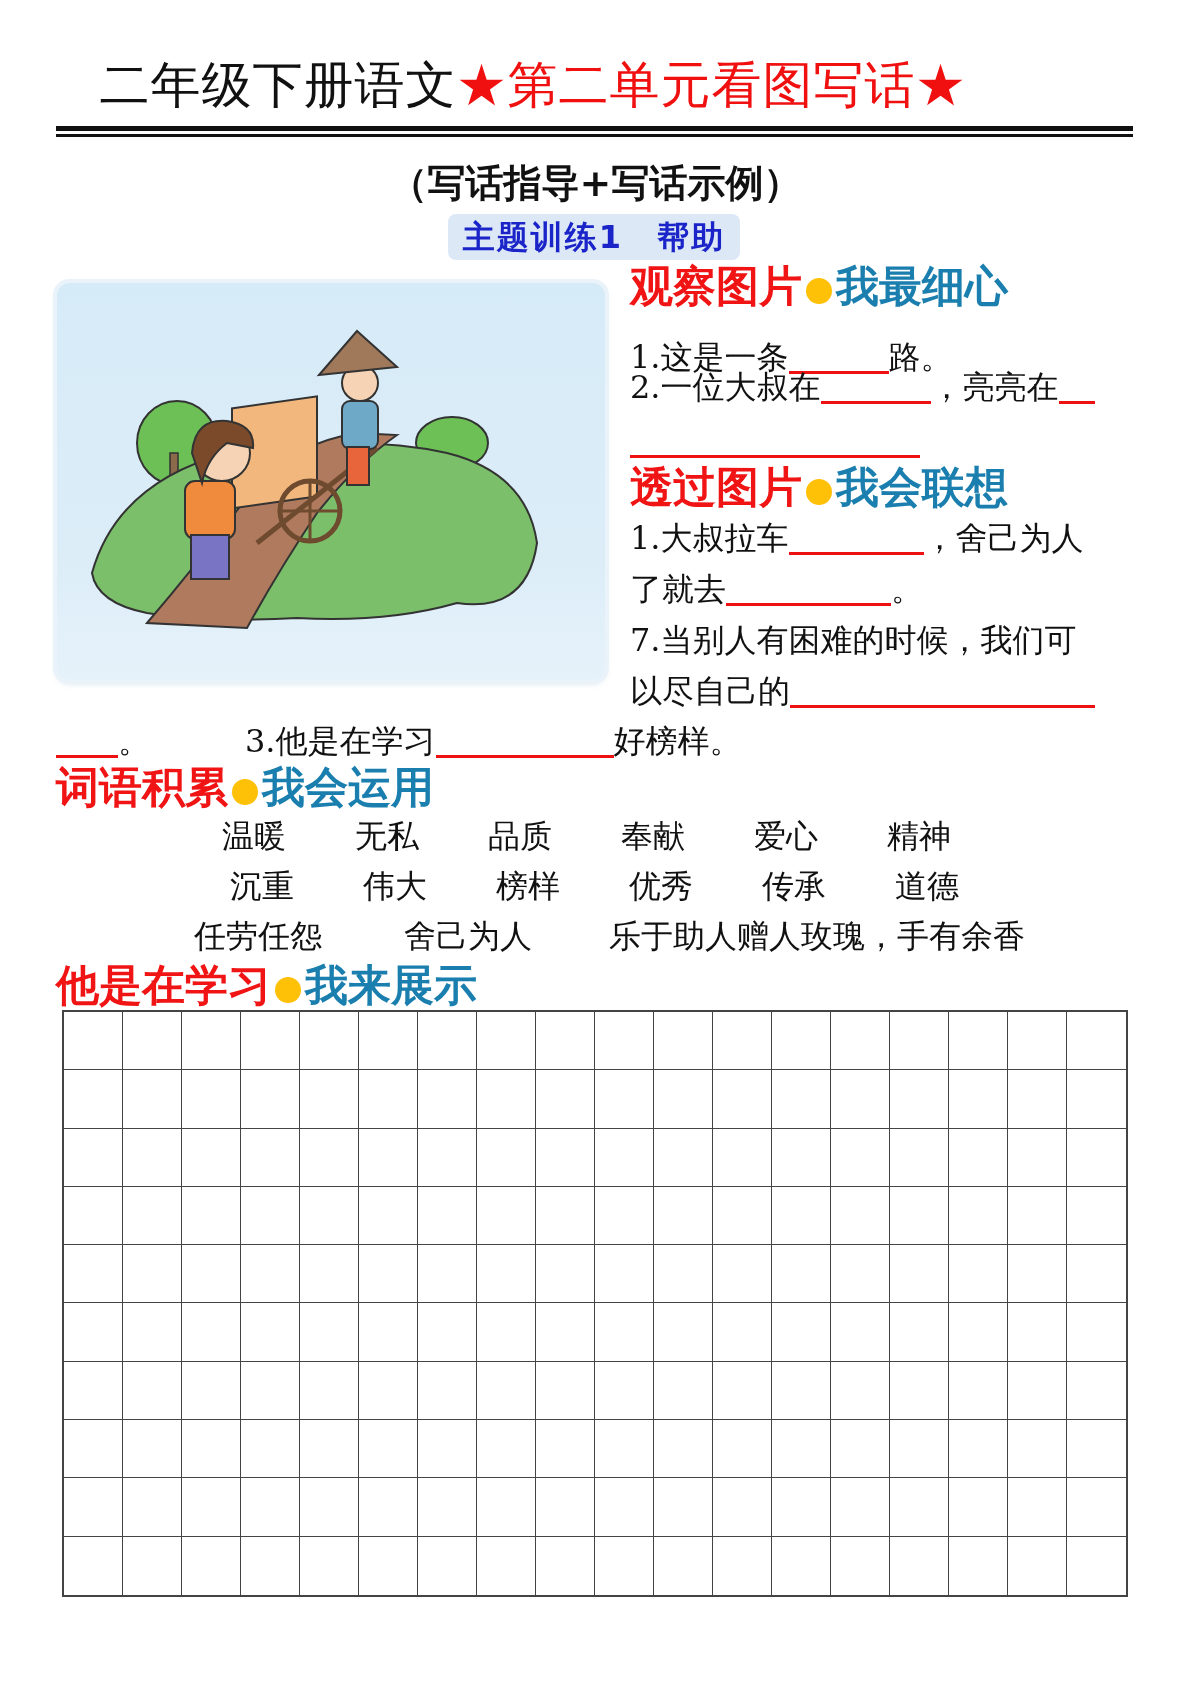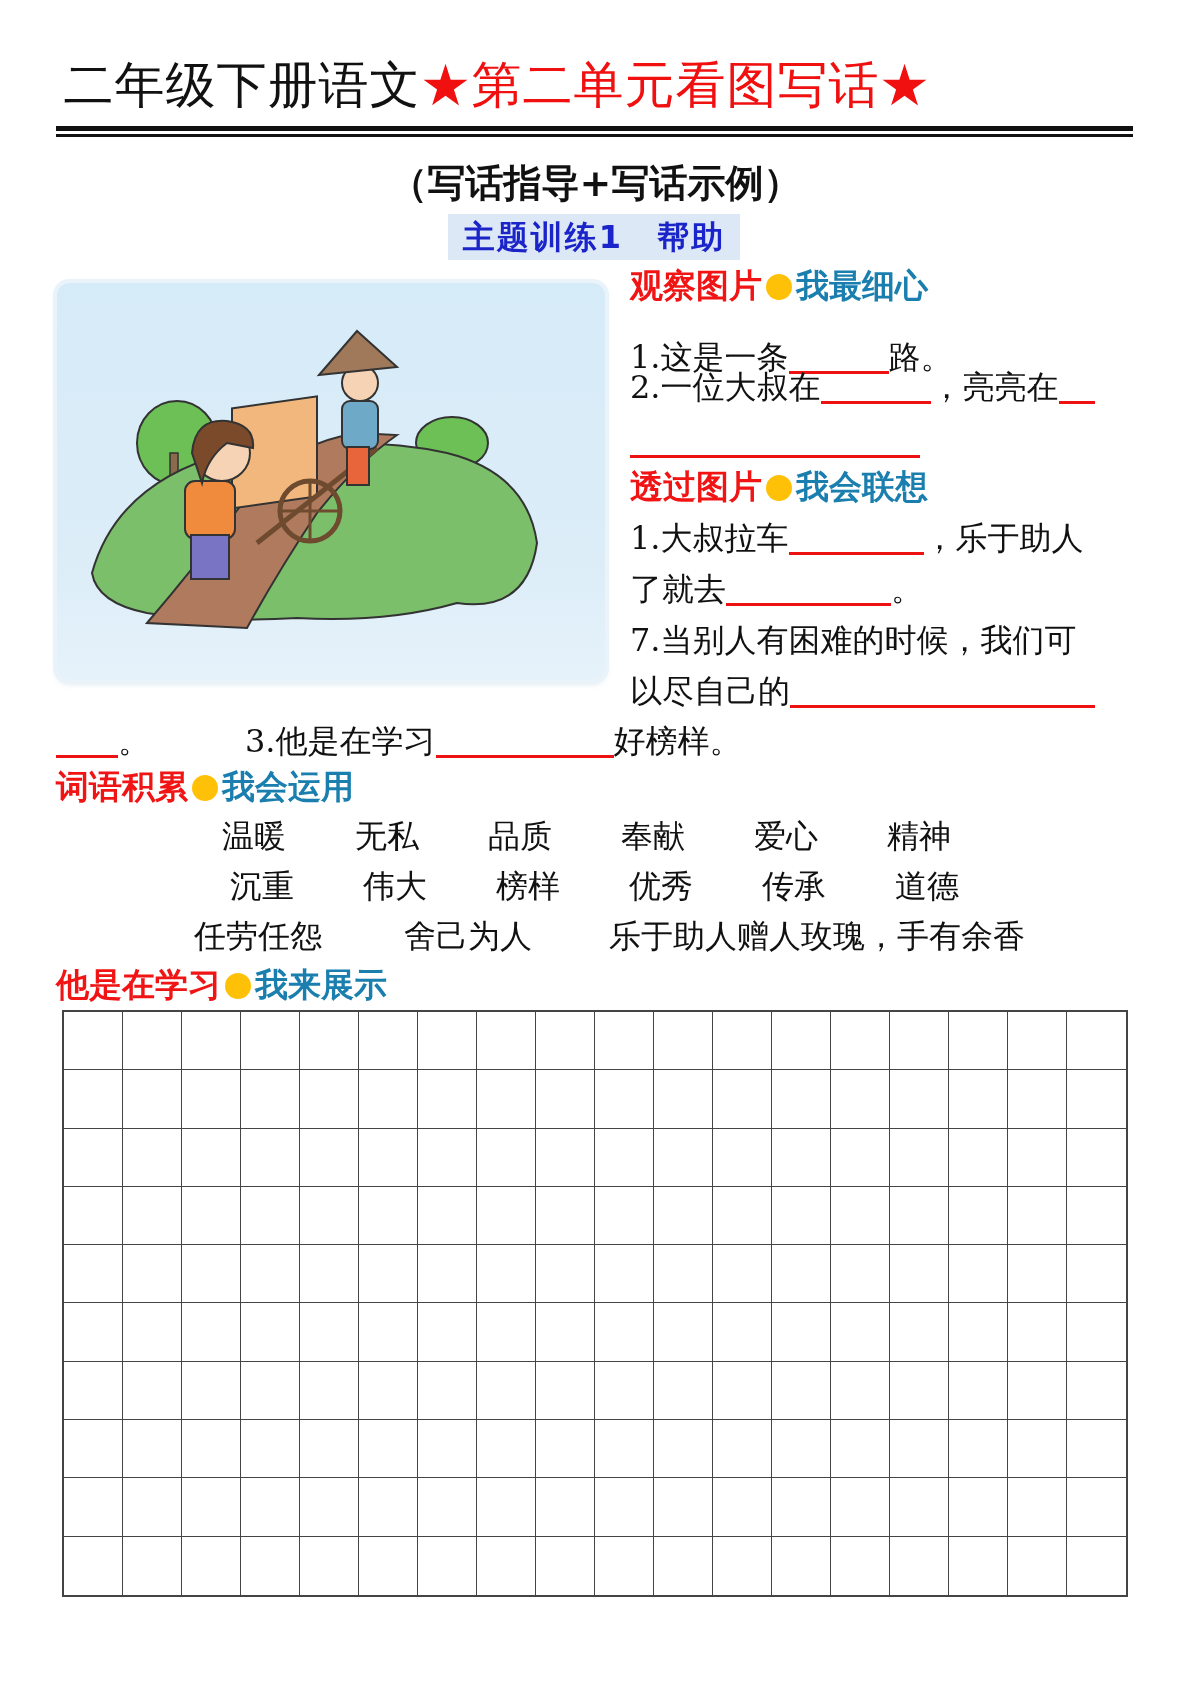--- a/index.html
+++ b/index.html
@@ -1,28 +1,28 @@
 <!DOCTYPE html>
 <html><head>
 <meta charset="utf-8">
 <style>
   html,body{margin:0;padding:0;background:#fff;}
   body{width:1191px;height:1684px;position:relative;overflow:hidden;
        font-family:"DejaVu Serif","Liberation Serif",serif;color:#111;}
   .abs{position:absolute;}
-  .title{left:0;width:994px;top:52px;text-align:center;font-size:50px;line-height:66px;white-space:nowrap;letter-spacing:1px;}
+  .title{left:0;width:994px;top:52px;text-align:center;font-size:50px;line-height:66px;white-space:nowrap;letter-spacing:1px;padding-left:36px;}
   .title .black{color:#111;}
   .title .red{color:#f01010;}
   .rule-thick{left:56px;top:126px;width:1077px;height:5px;background:#111;}
   .rule-thin{left:56px;top:134px;width:1077px;height:3px;background:#111;}
   .subtitle{left:0;width:1191px;top:158px;text-align:center;font-size:38px;font-weight:bold;line-height:50px;font-family:"DejaVu Sans","Liberation Sans",sans-serif;}
-  .theme{left:448px;top:214px;width:292px;height:46px;background:#dce8f5;color:#1a24c8;font-weight:bold;font-size:32px;line-height:46px;text-align:center;font-family:"DejaVu Sans","Liberation Sans",sans-serif;letter-spacing:2px;}
+  .theme{left:448px;top:214px;width:292px;height:46px;background:#dce8f5;color:#1a24c8;font-weight:bold;font-size:32px;line-height:46px;text-align:center;font-family:"DejaVu Sans","Liberation Sans",sans-serif;letter-spacing:2px;border-radius:8px;}
   .pic{left:57px;top:283px;width:548px;height:397px;border-radius:12px;background:linear-gradient(#d6ebf8,#dcedf8 70%,#e6f2fa);box-shadow:0 0 0 4px #eaf3f9,0 3px 6px rgba(120,160,190,.35);overflow:hidden;}
   .pic svg{display:block;}
-  .heading{font-size:33px;font-weight:bold;line-height:42px;white-space:nowrap;font-family:"DejaVu Sans","Liberation Sans",sans-serif;}
+  .heading{font-size:43px;font-weight:bold;line-height:42px;white-space:nowrap;font-family:"DejaVu Sans","Liberation Sans",sans-serif;}
   .heading .h-red{color:#f01414;}
   .heading .h-blue{color:#1a7fae;}
   .dot{display:inline-block;width:26px;height:26px;border-radius:50%;background:#ffc107;vertical-align:-3px;margin:0 4px;}
   .line{font-size:32px;line-height:46px;white-space:nowrap;}
   .blank{display:inline-block;border-bottom:3px solid #ee1111;height:34px;vertical-align:-6px;}
   .vocab{font-size:32px;line-height:44px;white-space:nowrap;}
   .vocab span{display:inline-block;}
   .grid{left:62px;top:1010px;width:1066px;height:587px;border:2px solid #444;box-sizing:border-box;
         display:grid;grid-template-columns:repeat(18,1fr);grid-template-rows:repeat(10,1fr);}
   .cell{border-right:1.5px solid #444;border-bottom:1.5px solid #444;box-sizing:border-box;}
@@ -76,21 +76,21 @@
 </div>
 <div class="abs line" style="left:630px;top:364px;">
   <span>2.一位大叔在</span><span class="blank" style="width:110px;"></span><span>，亮亮在</span><span class="blank" style="width:36px;"></span>
 </div>
 <div class="abs" style="left:630px;top:455px;width:290px;height:3px;background:#ee1111;"></div>
 
 <div class="abs heading" style="left:630px;top:466px;">
   <span class="h-red">透过图片</span><span class="dot"></span><span class="h-blue">我会联想</span>
 </div>
 <div class="abs line" style="left:630px;top:515px;">
-  <span>1.大叔拉车</span><span class="blank" style="width:135px;"></span><span>，乐于助人</span>
+  <span>1.大叔拉车</span><span class="blank" style="width:135px;"></span><span>，舍己为人</span>
 </div>
 <div class="abs line" style="left:630px;top:566px;">
   <span>了就去</span><span class="blank" style="width:165px;"></span><span>。</span>
 </div>
 <div class="abs line" style="left:630px;top:617px;">7.当别人有困难的时候，我们可</div>
 <div class="abs line" style="left:630px;top:668px;">
   <span>以尽自己的</span><span class="blank" style="width:305px;"></span>
 </div>
 <div class="abs line" style="left:56px;top:718px;">
   <span class="blank" style="width:62px;"></span><span>。</span>

